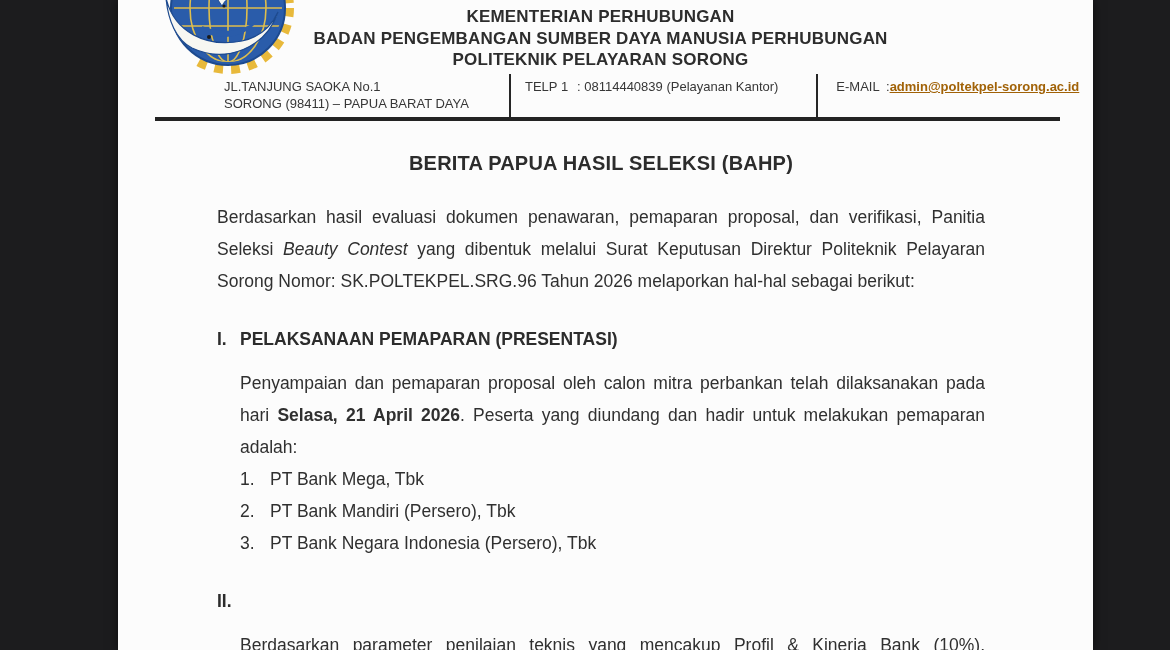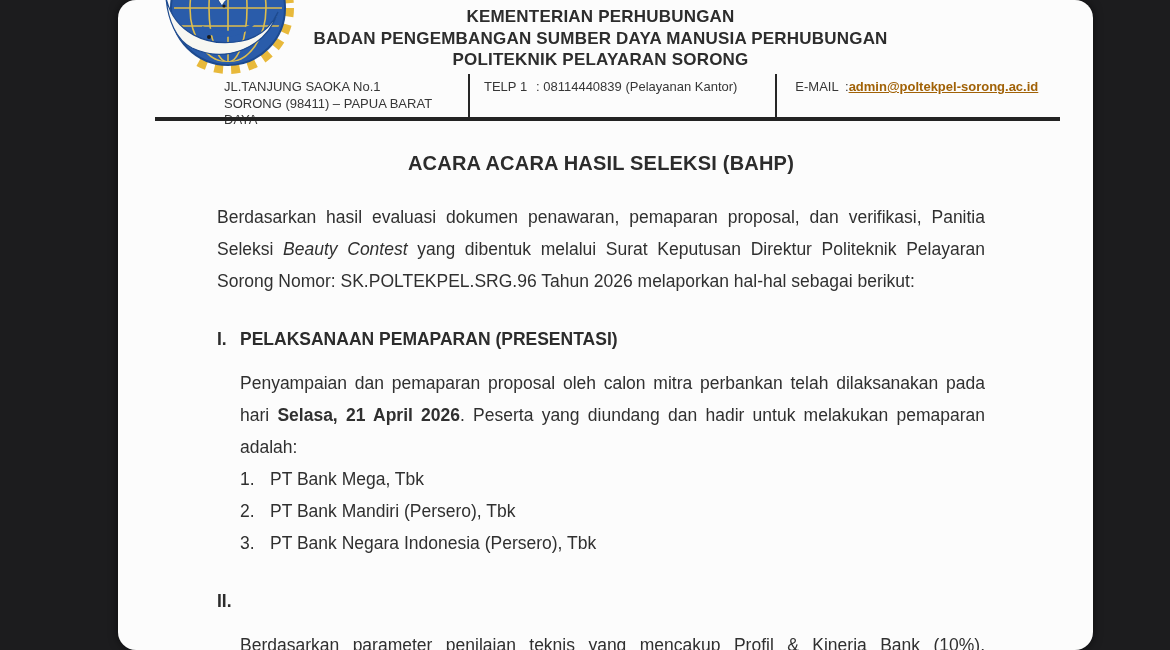--- a/index.html
+++ b/index.html
@@ -6,34 +6,33 @@
   body{
     width:1170px;height:650px;
     background:#1c1c1e;
     font-family:"Liberation Sans", sans-serif;
     position:relative;overflow:hidden;
   }
   .paper{
     position:absolute;left:118px;top:0;width:975px;height:650px;
     background:#fcfcfc;overflow:hidden;color:#303030;
     box-shadow:0 0 10px rgba(0,0,0,.55);
-    border-radius:18px;
   }
   
   .logo-wrap{position:absolute;left:44px;top:-58px;width:132px;height:132px;}
   .lh-text{
     text-align:center;padding-top:6px;padding-right:10px;
     font-weight:bold;color:#2d2d2d;
   }
   .lh-text div{font-size:17px;line-height:21.5px;letter-spacing:.2px;}
   .contact{
     position:absolute;top:74px;left:0;right:0;height:43px;
     display:flex;font-size:13px;color:#373737;
   }
-  .c-addr{width:350px;box-sizing:border-box;padding:5px 0 0 106px;line-height:16.5px;}
+  .c-addr{width:391px;box-sizing:border-box;padding:5px 0 0 106px;line-height:16.5px;}
   .vdiv{width:2px;background:#262626;height:43px;flex:none;}
   .c-telp{width:305px;box-sizing:border-box;padding:5px 0 16px 14px;line-height:16.5px;}
   .c-mail{flex:1;box-sizing:border-box;padding:5px 0 0 12px;line-height:16.5px;}
   .crow{display:flex;white-space:nowrap;}
   .lbl{display:inline-block;flex:none;}
   .c-telp .lbl{width:52px;}
   .c-mail .lbl{width:56px;text-align:center;}
   .link{color:#a16207;text-decoration:underline;font-weight:bold;}
   .rule{position:absolute;top:117px;left:37px;width:905px;height:4px;background:#232323;}
   
@@ -124,21 +123,21 @@
             <a href="#" class="link">admin@poltekpel-sorong.ac.id</a>
           </div>
       </div>
     </div>
 
     <div class="rule"></div>
   </div>
 
   <div class="content">
 
-    <div class="doc-title">ACARA ACARA HASIL SELEKSI (BAHP)</div>
+    <div class="doc-title">BERITA PAPUA HASIL SELEKSI (BAHP)</div>
 
     <p class="intro"><span>Berdasarkan hasil evaluasi dokumen penawaran, pemaparan proposal, dan verifikasi, Panitia Seleksi </span><i>Beauty Contest</i><span> yang dibentuk melalui Surat Keputusan Direktur Politeknik Pelayaran Sorong Nomor: SK.POLTEKPEL.SRG.96 Tahun 2026 melaporkan hal-hal sebagai berikut:</span></p>
 
     <div class="section">
       <div class="sec-head">
         <span class="sec-num">I.</span>
         <span>PELAKSANAAN PEMAPARAN (PRESENTASI)</span>
       </div>
       <div class="sec-body">
         <div><span>Penyampaian dan pemaparan proposal oleh calon mitra perbankan telah dilaksanakan pada hari </span><b>Selasa, 21 April 2026</b><span>. Peserta yang diundang dan hadir untuk melakukan pemaparan adalah:</span></div>

